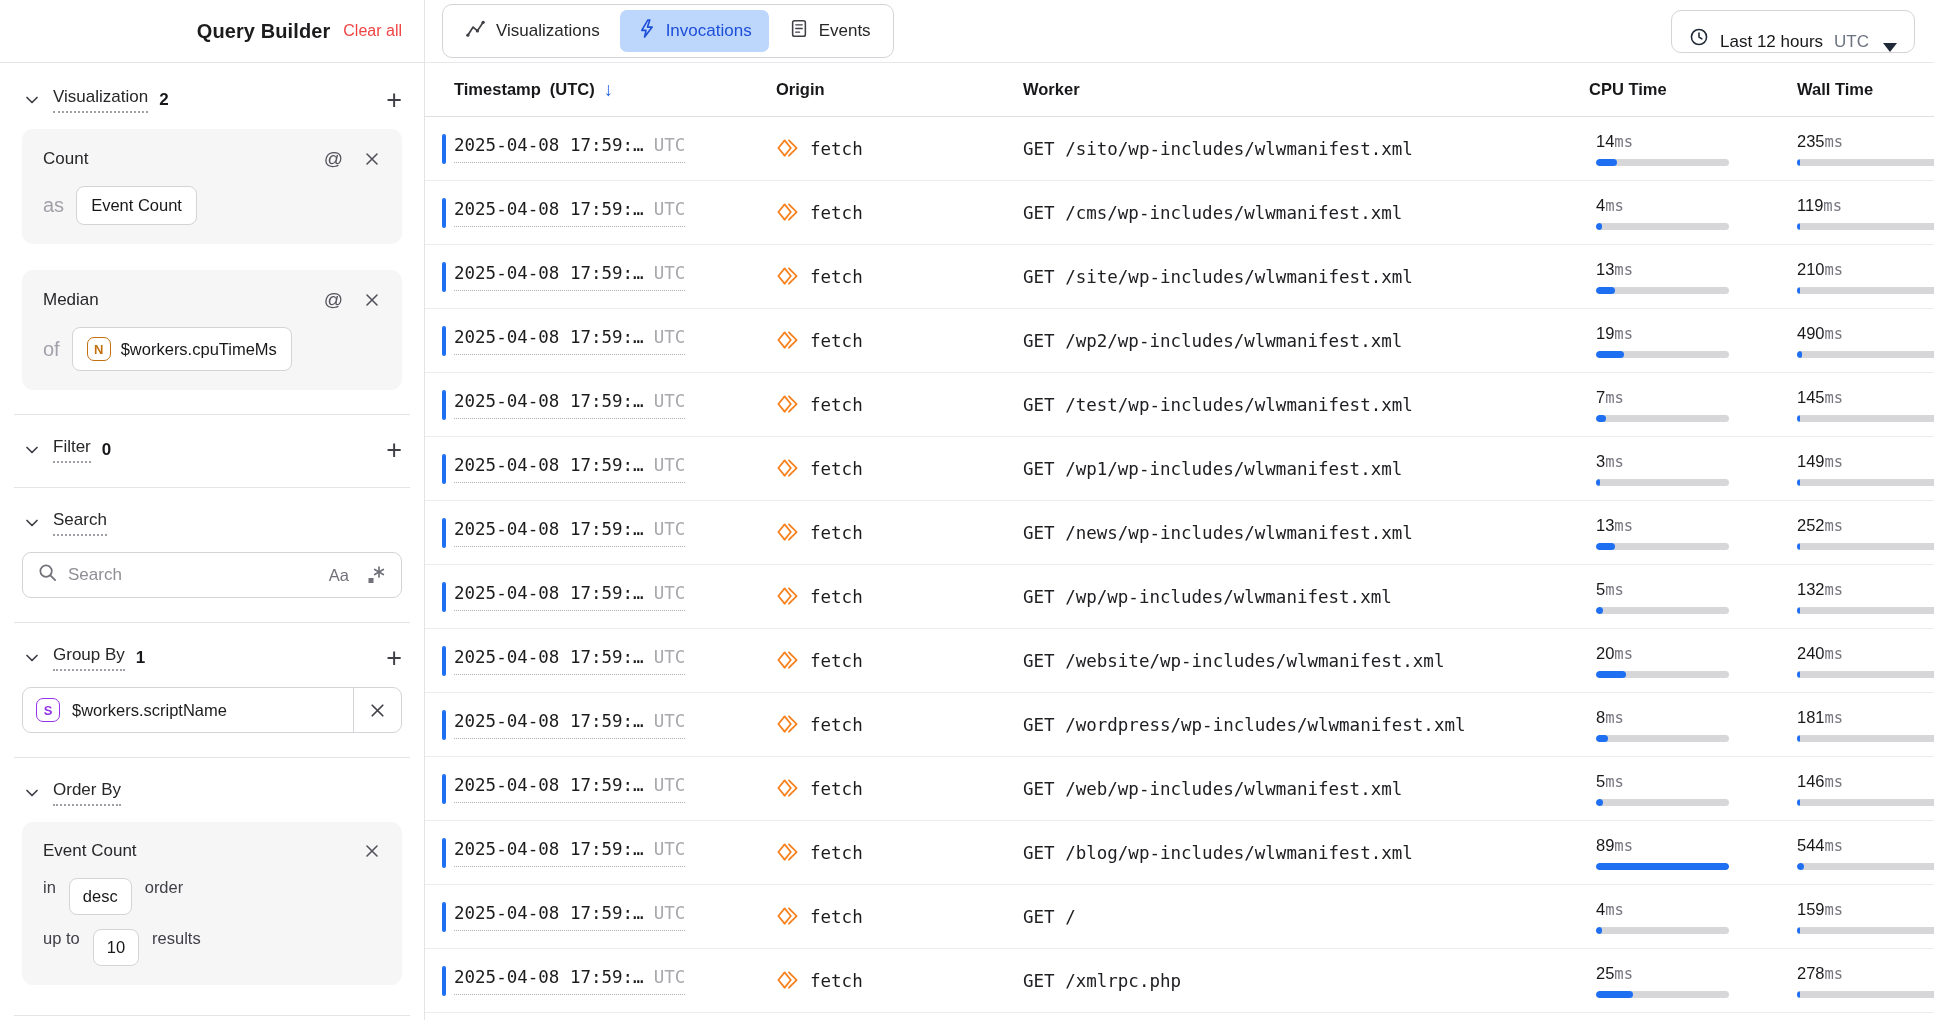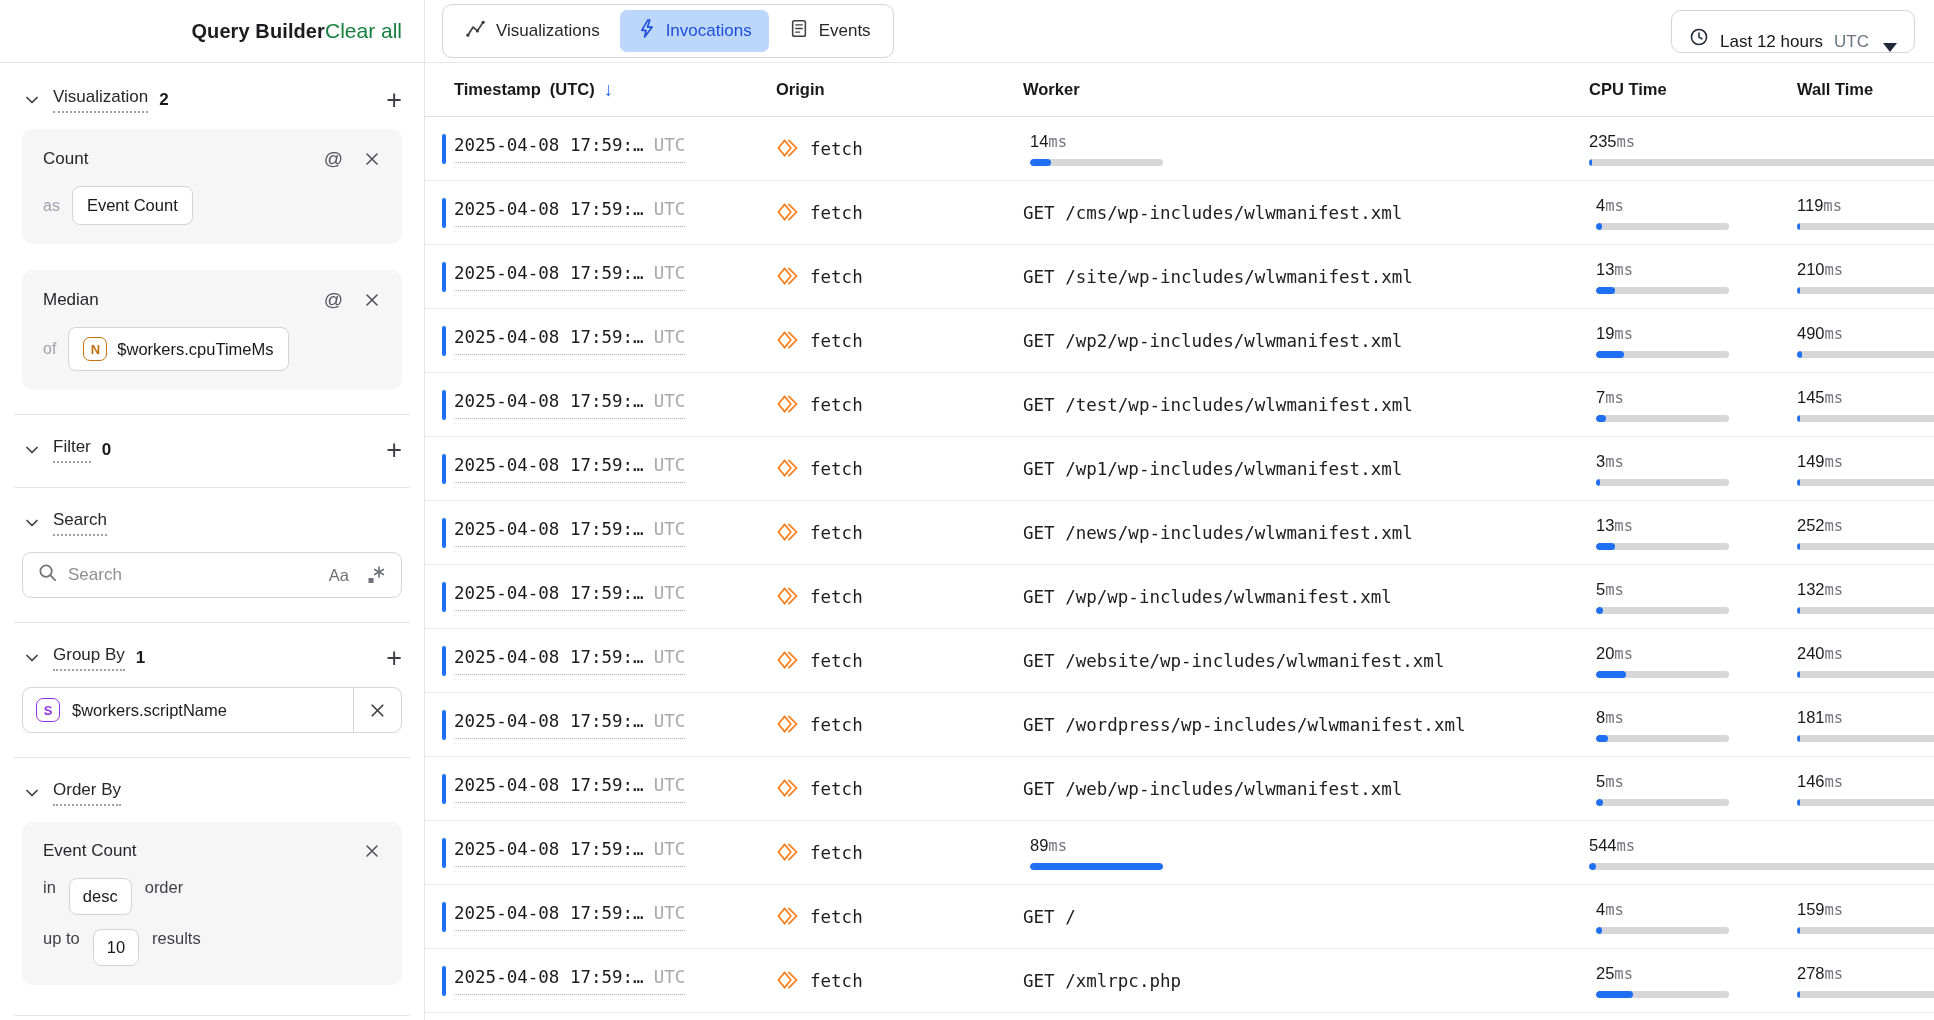--- a/index.html
+++ b/index.html
@@ -11,38 +11,38 @@
     font-size: 17px;
   }
   .mono { font-family: "DejaVu Sans Mono", monospace; }
 
   .app { display: flex; width: 1934px; height: 1020px; }
 
   
   .sidebar { width: 425px; min-width: 425px; border-right: 1px solid #e4e4e7; background: #fff; }
   .sidebar-header { height: 63px; border-bottom: 1px solid #e4e4e7; display: flex; align-items: center; justify-content: flex-end; padding: 0 22px; }
   .sidebar-title { font-size: 20px; font-weight: 700; letter-spacing: .1px; }
-  .clear-all { color: #15803d; font-size: 21px; cursor: pointer; }
+  .clear-all { color: #ef4444; font-size: 16px; cursor: pointer; margin-left: 13px; }
 
   .side-pad { padding: 0 14px; }
   .section-header { display: flex; align-items: center; gap: 11px; padding: 24px 8px 0 8px; }
   .section-header.tight { padding-top: 22px; }
   .chev { display: inline-flex; cursor: pointer; }
   .section-label { font-size: 17px; color: #27272a; border-bottom: 2px dotted #9f9fa5; padding-bottom: 4px; cursor: default; }
   .section-count { font-size: 17px; font-weight: 700; color: #18181b; }
   .section-add { margin-left: auto; font-size: 27px; font-weight: 300; color: #3f3f46; line-height: 20px; cursor: pointer; }
 
   .card { background: #f6f6f7; border-radius: 11px; padding: 19px 21px; margin: 16px 8px 0 8px; }
   .card-head { display: flex; align-items: center; }
   .card-title { font-size: 17px; color: #27272a; flex: 1; }
   .card-icons { display: flex; align-items: center; gap: 20px; }
   .at-icon { font-size: 19px; color: #52525b; cursor: pointer; }
   .x-icon { cursor: pointer; display: inline-flex; }
   .card-row { display: flex; align-items: center; gap: 12px; margin-top: 16px; font-size: 16px; }
-  .muted { color: #a1a1aa; font-size: 16px; }
+  .muted { color: #a1a1aa; font-size: 20px; }
   .chip { background: #fff; border: 1px solid #d4d4d8; border-radius: 8px; padding: 9px 14px; font-size: 16.5px; color: #18181b; display: inline-flex; align-items: center; gap: 10px; cursor: pointer; }
   .badge { width: 24px; height: 24px; border-radius: 7px; display: inline-flex; align-items: center; justify-content: center; font-size: 13px; font-weight: 700; }
   .badge-n { border: 1.6px solid #c2710e; color: #c2710e; }
   .badge-s { border: 1.6px solid #9333ea; color: #9333ea; }
 
   .divider { height: 1px; background: #e4e4e7; margin-top: 24px; }
 
   .search-box { border: 1px solid #d4d4d8; border-radius: 9px; height: 46px; display: flex; align-items: center; padding: 0 14px; gap: 10px; margin: 16px 8px 0 8px; }
   .search-box input { border: none; outline: none; flex: 1; font-size: 17px; font-family: "Liberation Sans", sans-serif; color: #27272a; background: transparent; }
   .search-box input::placeholder { color: #8e8e95; }
@@ -329,20 +329,21 @@
           </div>
           <div class="cell-origin">
             <span style="display:inline-flex;">
               <svg width="23" height="23" viewBox="0 0 24 24" fill="none">
                 <path d="M9 3.5 L2.5 11.5 L9 19.5 L15.5 11.5 Z" stroke="#f6821f" stroke-width="1.9" stroke-linejoin="round"></path>
                 <path d="M13.5 3.5 L21.5 11.5 L13.5 19.5" stroke="#f6821f" stroke-width="1.9" stroke-linecap="round" stroke-linejoin="round"></path>
               </svg>
             </span>
             <span class="mono">fetch</span>
           </div>
+          <div class="cell-worker mono">GET /sito/wp-includes/wlwmanifest.xml</div>
           <div class="cell-num cell-cpu">
             <div><span class="val">14</span><span class="mono unit">ms</span></div>
             <div class="bar bar-cpu">
               <span class="fill" style="width: 20.9213px;"></span>
             </div>
           </div>
           <div class="cell-num">
             <div><span class="val">235</span><span class="mono unit">ms</span></div>
             <div class="bar bar-wall">
               <span class="fill" style="width: 3px;"></span>
@@ -636,20 +637,21 @@
           </div>
           <div class="cell-origin">
             <span style="display:inline-flex;">
               <svg width="23" height="23" viewBox="0 0 24 24" fill="none">
                 <path d="M9 3.5 L2.5 11.5 L9 19.5 L15.5 11.5 Z" stroke="#f6821f" stroke-width="1.9" stroke-linejoin="round"></path>
                 <path d="M13.5 3.5 L21.5 11.5 L13.5 19.5" stroke="#f6821f" stroke-width="1.9" stroke-linecap="round" stroke-linejoin="round"></path>
               </svg>
             </span>
             <span class="mono">fetch</span>
           </div>
+          <div class="cell-worker mono">GET /blog/wp-includes/wlwmanifest.xml</div>
           <div class="cell-num cell-cpu">
             <div><span class="val">89</span><span class="mono unit">ms</span></div>
             <div class="bar bar-cpu">
               <span class="fill" style="width: 133px;"></span>
             </div>
           </div>
           <div class="cell-num">
             <div><span class="val">544</span><span class="mono unit">ms</span></div>
             <div class="bar bar-wall">
               <span class="fill" style="width: 7.4575px;"></span>

